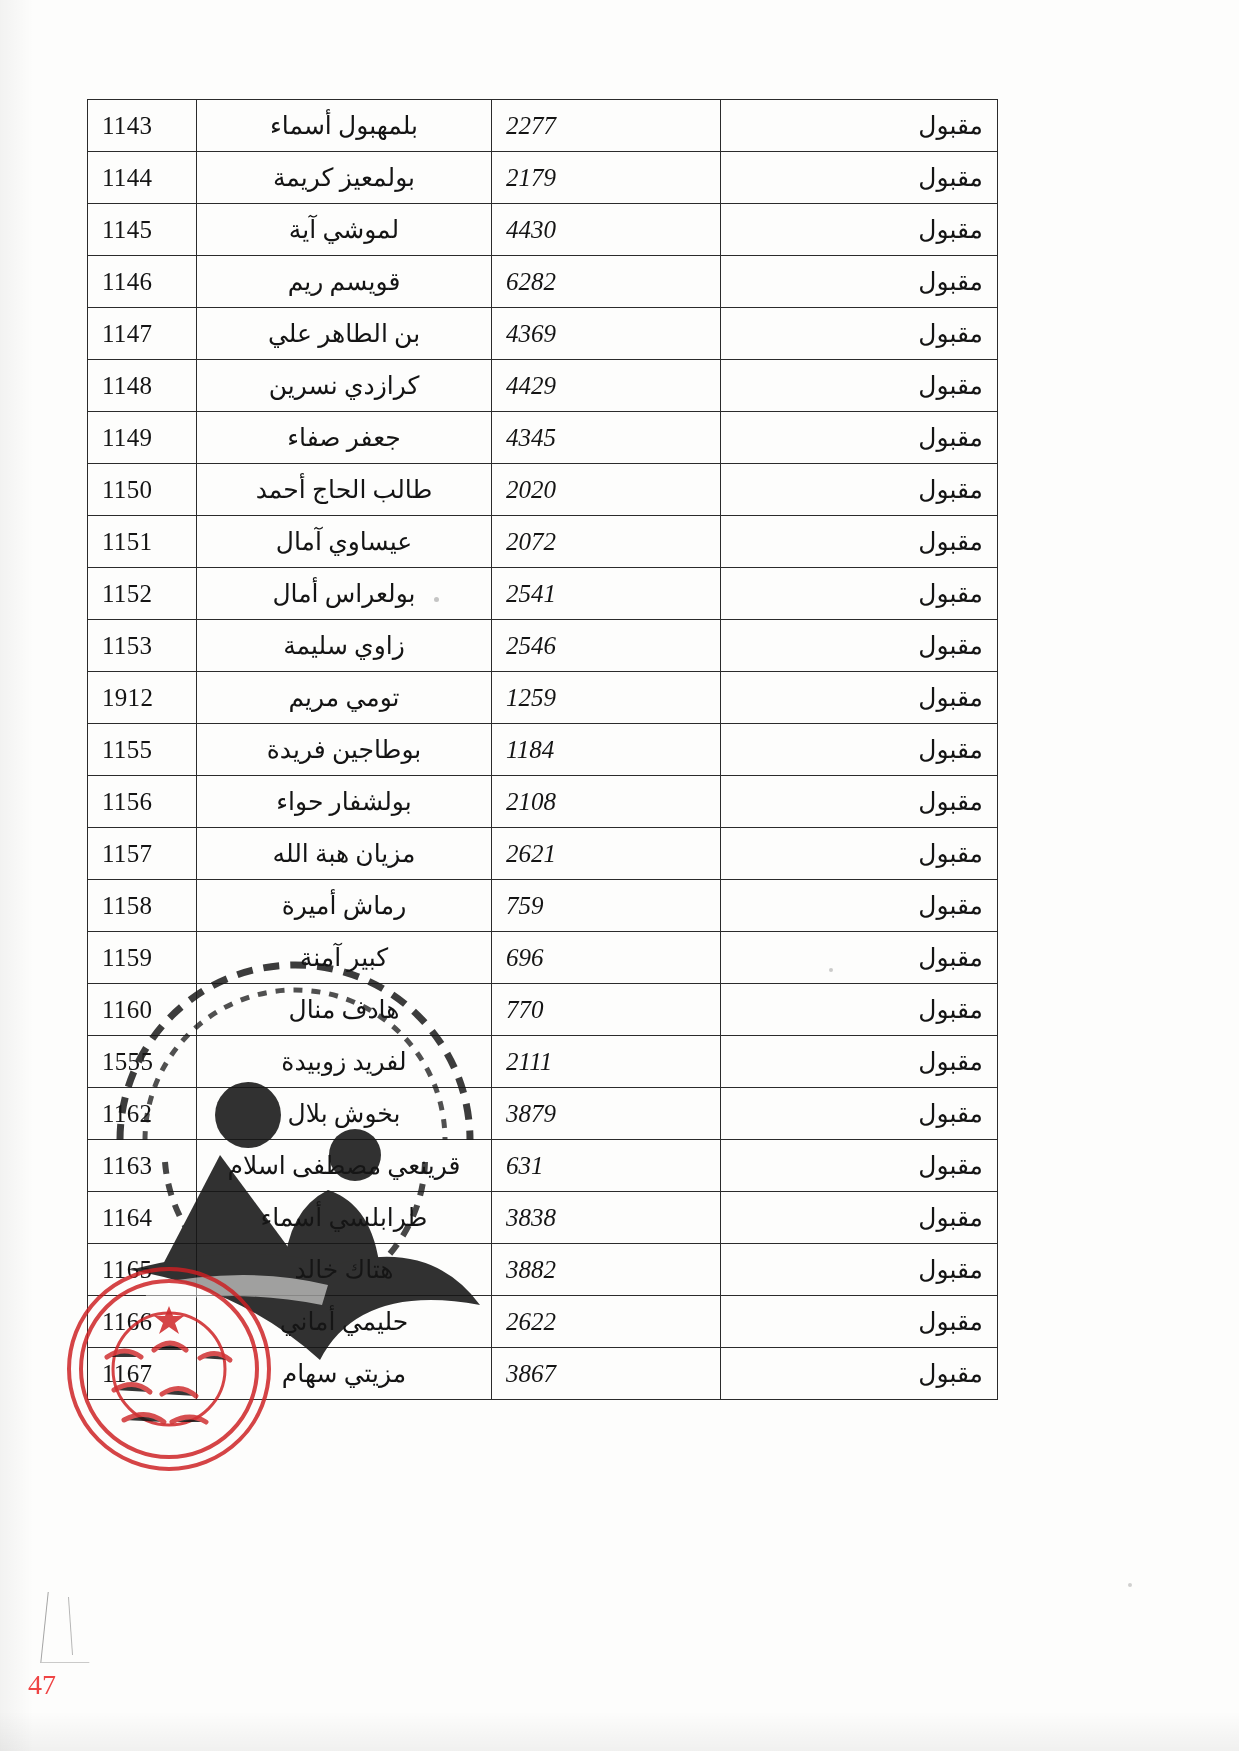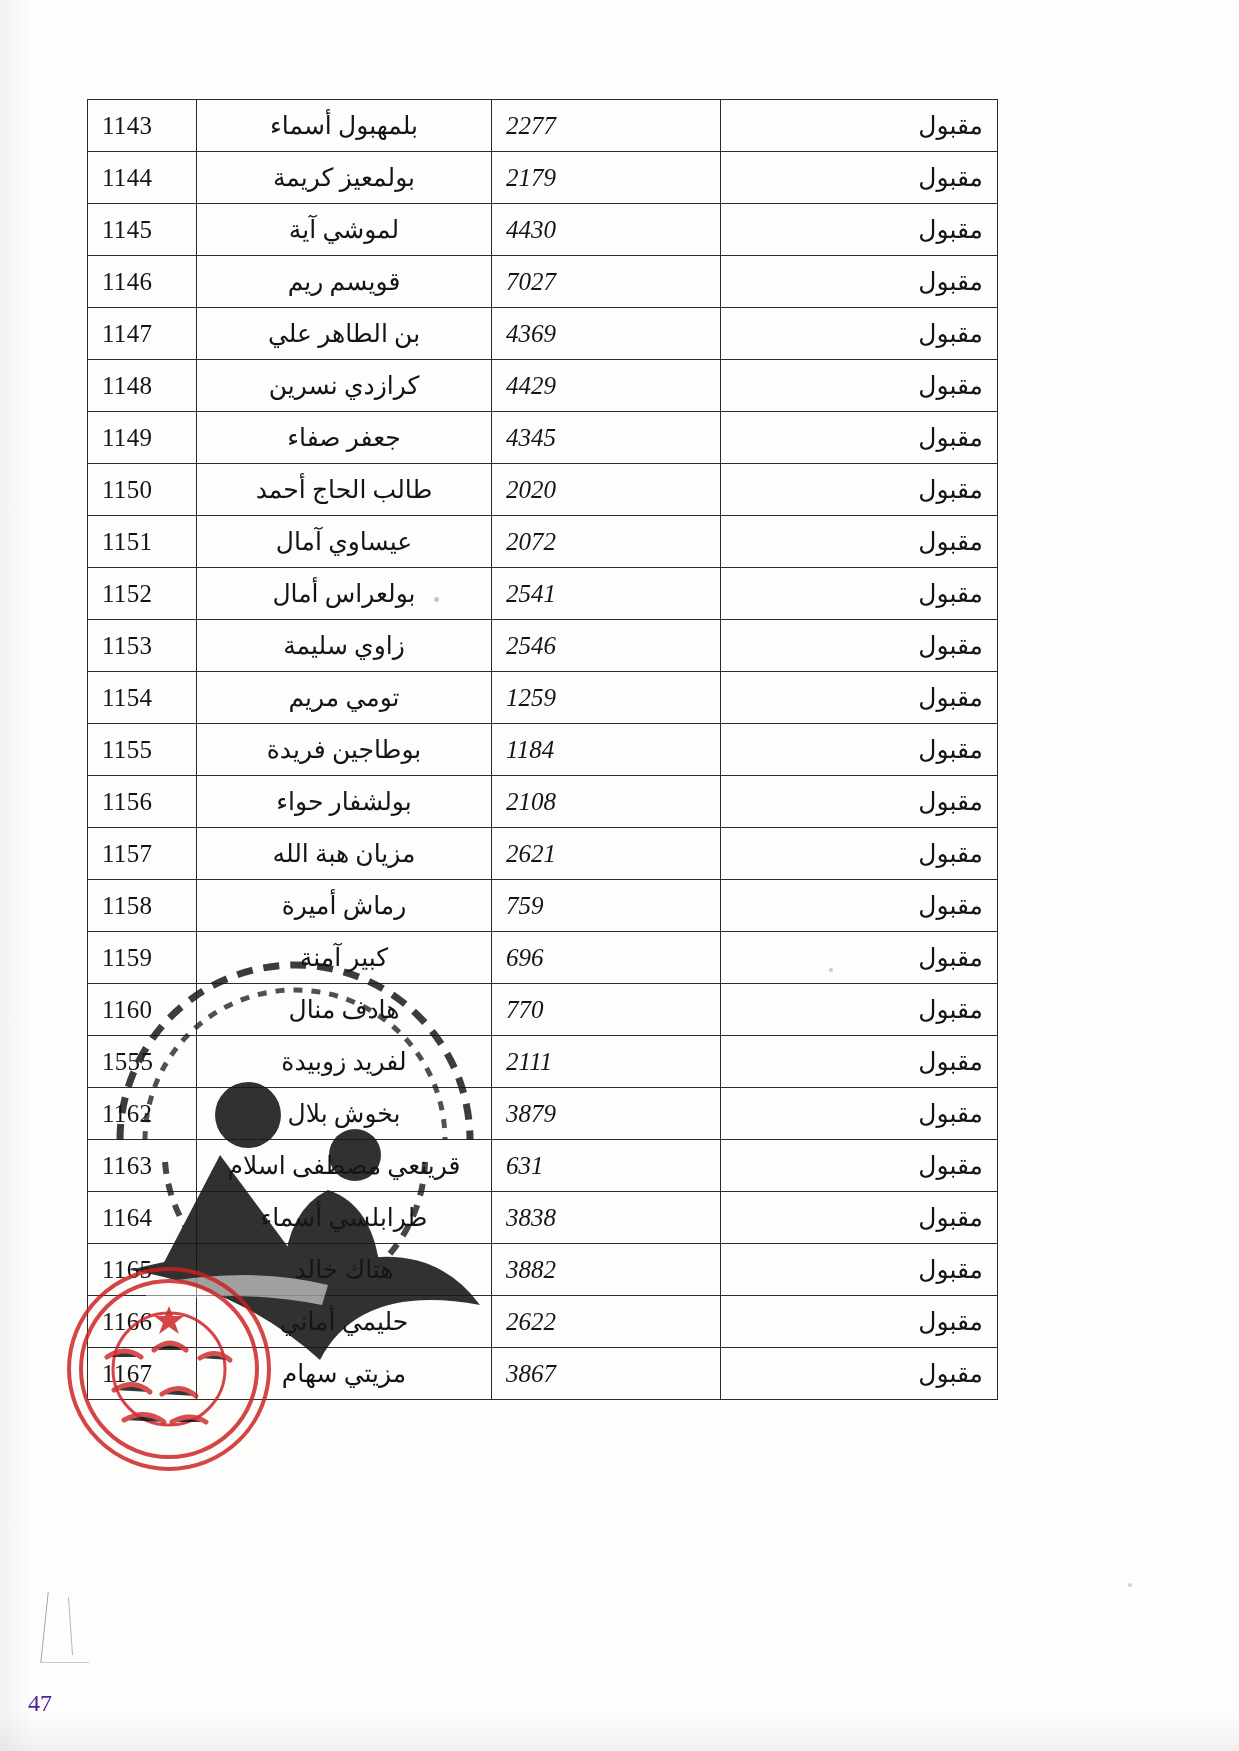--- a/index.html
+++ b/index.html
@@ -83,23 +83,23 @@
     padding-left: 22px;
     font-style: italic;
   }
   td.status {
     font-size: 25px;
   }
 
   .page-number {
     position: absolute;
     left: 28px;
-    bottom: 34px;
-    font-size: 24px;
-    color: #4c1d95;
+    bottom: 50px;
+    font-size: 28px;
+    color: #ef4444;
     font-family: "Liberation Serif", serif;
   }
 
   
   .stamp-black {
     position: absolute;
     left: 70px;
     top: 940px;
     width: 450px;
     height: 420px;
@@ -176,21 +176,21 @@
             <td class="num">1144</td>
           </tr>
           <tr>
             <td class="status">مقبول</td>
             <td class="score">4430</td>
             <td class="name">لموشي آية</td>
             <td class="num">1145</td>
           </tr>
           <tr>
             <td class="status">مقبول</td>
-            <td class="score">7027</td>
+            <td class="score">6282</td>
             <td class="name">قويسم ريم</td>
             <td class="num">1146</td>
           </tr>
           <tr>
             <td class="status">مقبول</td>
             <td class="score">4369</td>
             <td class="name">بن الطاهر علي</td>
             <td class="num">1147</td>
           </tr>
           <tr>
@@ -226,21 +226,21 @@
           <tr>
             <td class="status">مقبول</td>
             <td class="score">2546</td>
             <td class="name">زاوي سليمة</td>
             <td class="num">1153</td>
           </tr>
           <tr>
             <td class="status">مقبول</td>
             <td class="score">1259</td>
             <td class="name">تومي مريم</td>
-            <td class="num">1154</td>
+            <td class="num">1912</td>
           </tr>
           <tr>
             <td class="status">مقبول</td>
             <td class="score">1184</td>
             <td class="name">بوطاجين فريدة</td>
             <td class="num">1155</td>
           </tr>
           <tr>
             <td class="status">مقبول</td>
             <td class="score">2108</td>

